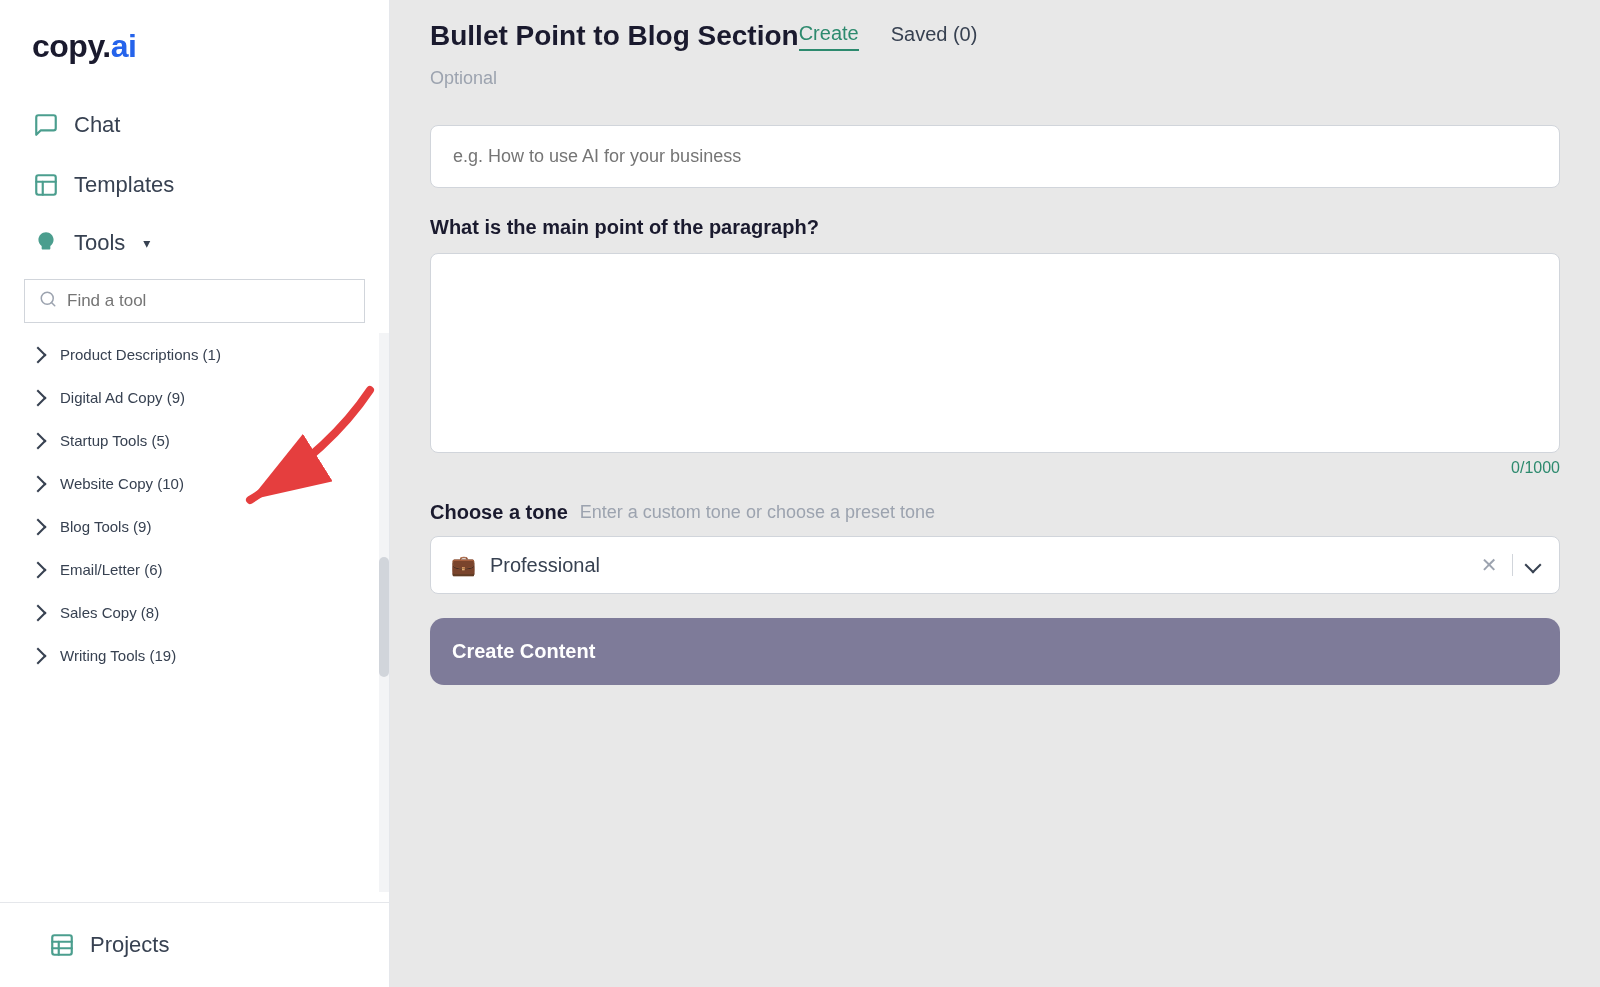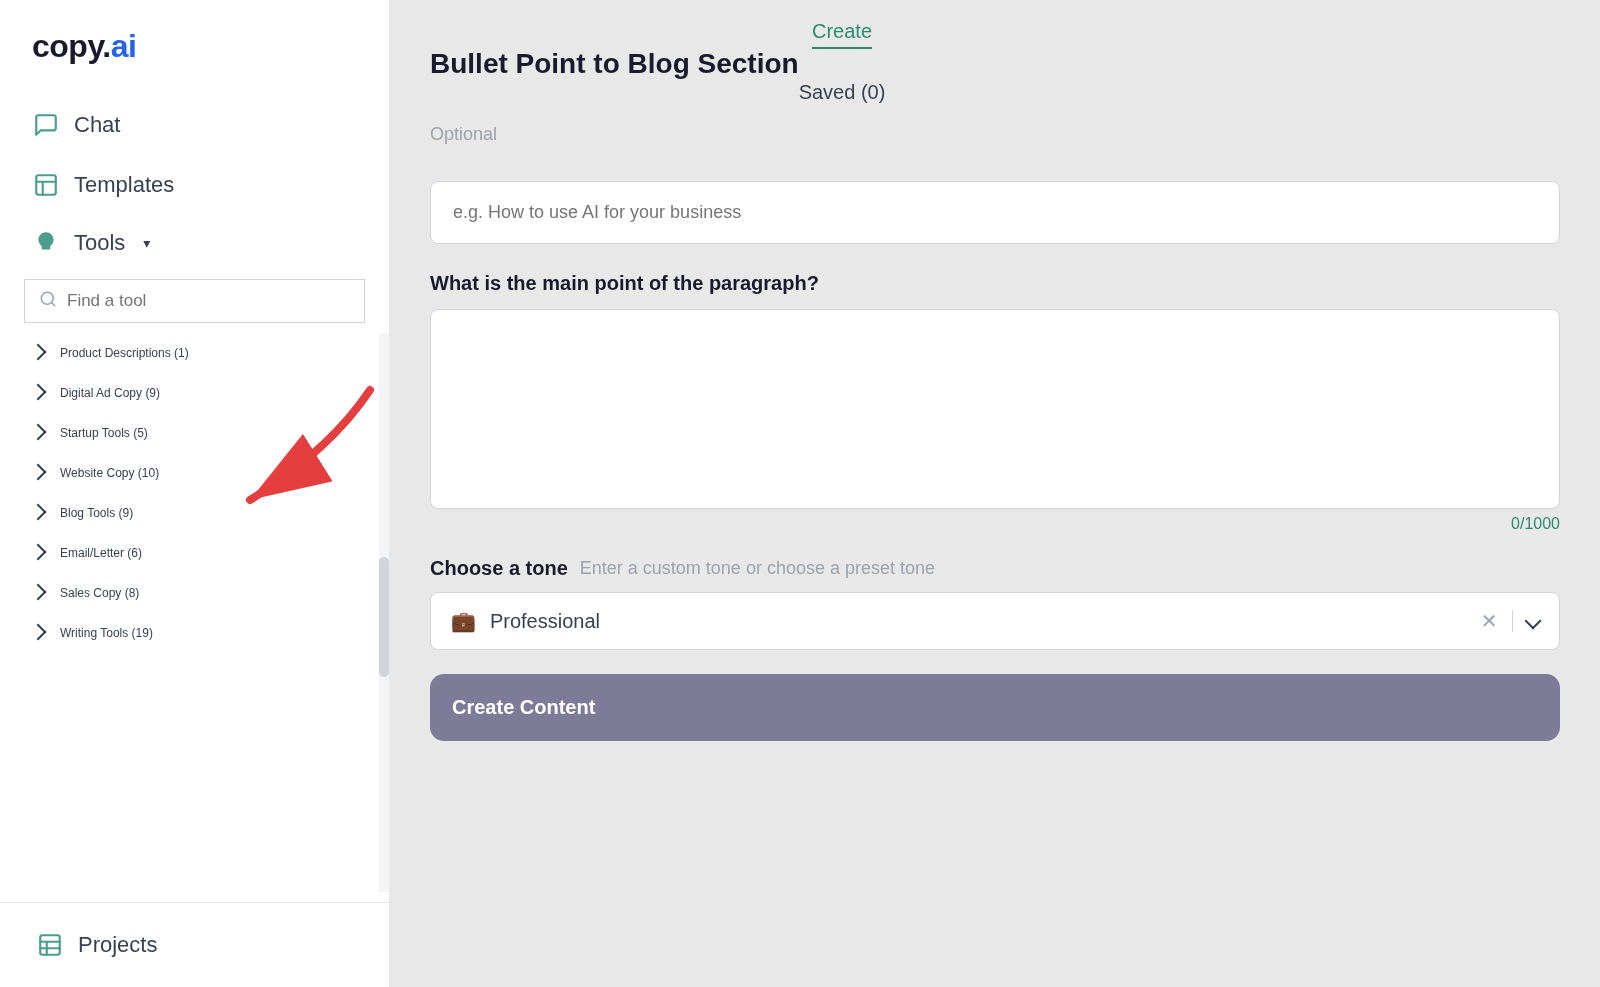--- a/index.html
+++ b/index.html
@@ -95,39 +95,39 @@
       flex: 1;
       overflow-y: auto;
       padding: 0 0 8px 0;
       position: relative;
     }
     .tool-list::-webkit-scrollbar { width: 8px; }
     .tool-list::-webkit-scrollbar-thumb { background: #d1d5db; border-radius: 4px; }
     .tool-list-inner { padding-right: 8px; }
     .tool-category {
       display: flex;
-      align-items: flex-start;
+      align-items: center;
       gap: 12px;
       padding: 13px 32px;
       cursor: pointer;
-      font-size: 12px;
+      font-size: 15px;
       color: #374151;
       font-weight: 400;
     }
     .tool-category .chevron {
       width: 12px;
       height: 12px;
       border-right: 2px solid #374151;
       border-bottom: 2px solid #374151;
       transform: rotate(-45deg);
       display: inline-block;
       margin-right: 4px;
     }
     .sidebar-bottom {
-      padding: 20px 36px;
+      padding: 20px 48px;
       border-top: 1px solid #e5e7eb;
     }
     .projects-item {
       display: flex;
       align-items: center;
       gap: 14px;
       font-size: 22px;
       font-weight: 500;
       color: #374151;
       cursor: pointer;
@@ -159,21 +159,20 @@
     }
     .page-title {
       font-size: 28px;
       font-weight: 700;
       color: #1a1a2e;
     }
     .header-tabs {
       display: flex;
       align-items: center;
       gap: 32px;
-      flex-direction: column;
     }
     .tab-item {
       font-size: 20px;
       font-weight: 500;
       color: #374151;
       cursor: pointer;
       padding-bottom: 4px;
     }
     .tab-item.active {
       color: #2d8a6e;

